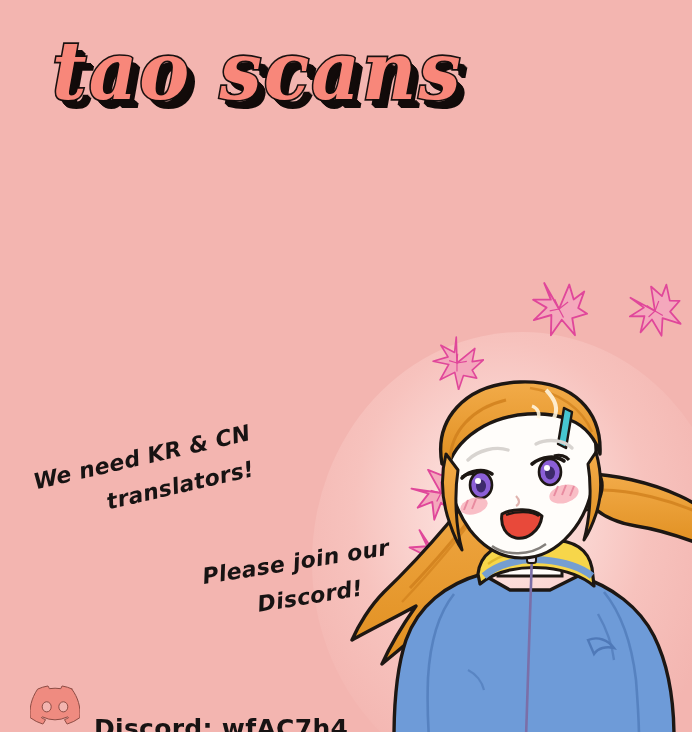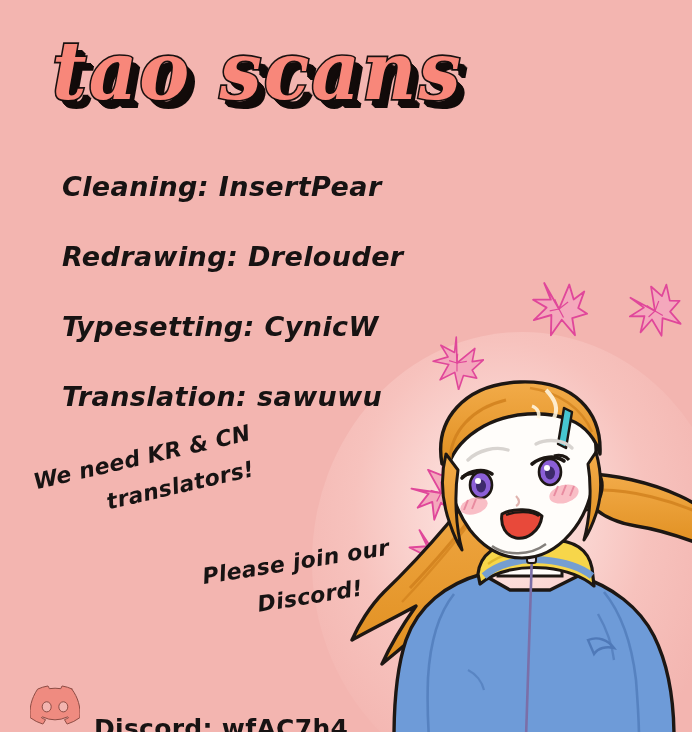--- a/index.html
+++ b/index.html
@@ -157,26 +157,20 @@
 <body>
 
 <div id="page">
 
   <div class="glow"></div>
 
   <div class="title-wrap">
     <div class="title-text">tao scans</div>
   </div>
 
-  <div class="credits">
-    <div class="credit-line">Cleaning:  InsertPear</div>
-    <div class="credit-line">Redrawing:  Drelouder</div>
-    <div class="credit-line">Typesetting:  CynicW</div>
-    <div class="credit-line">Translation:  sawuwu</div>
-  </div>
 
   <div class="note note-recruit">
     <span class="l1">We need KR &amp; CN</span>
     <span class="l2">translators!</span>
   </div>
 
   <div class="note note-discord">
     <span class="l1">Please join our</span>
     <span class="l2">Discord!</span>
   </div>

